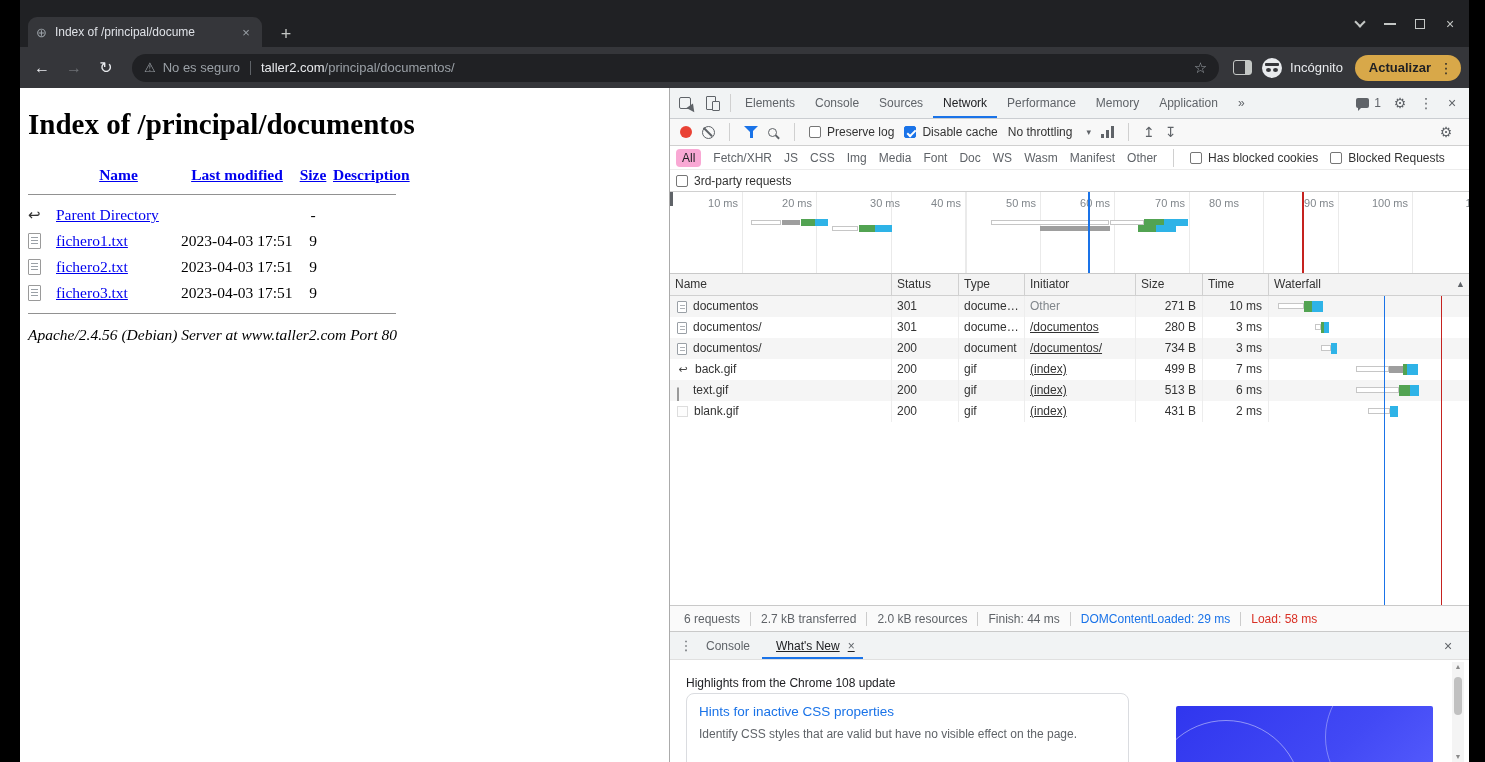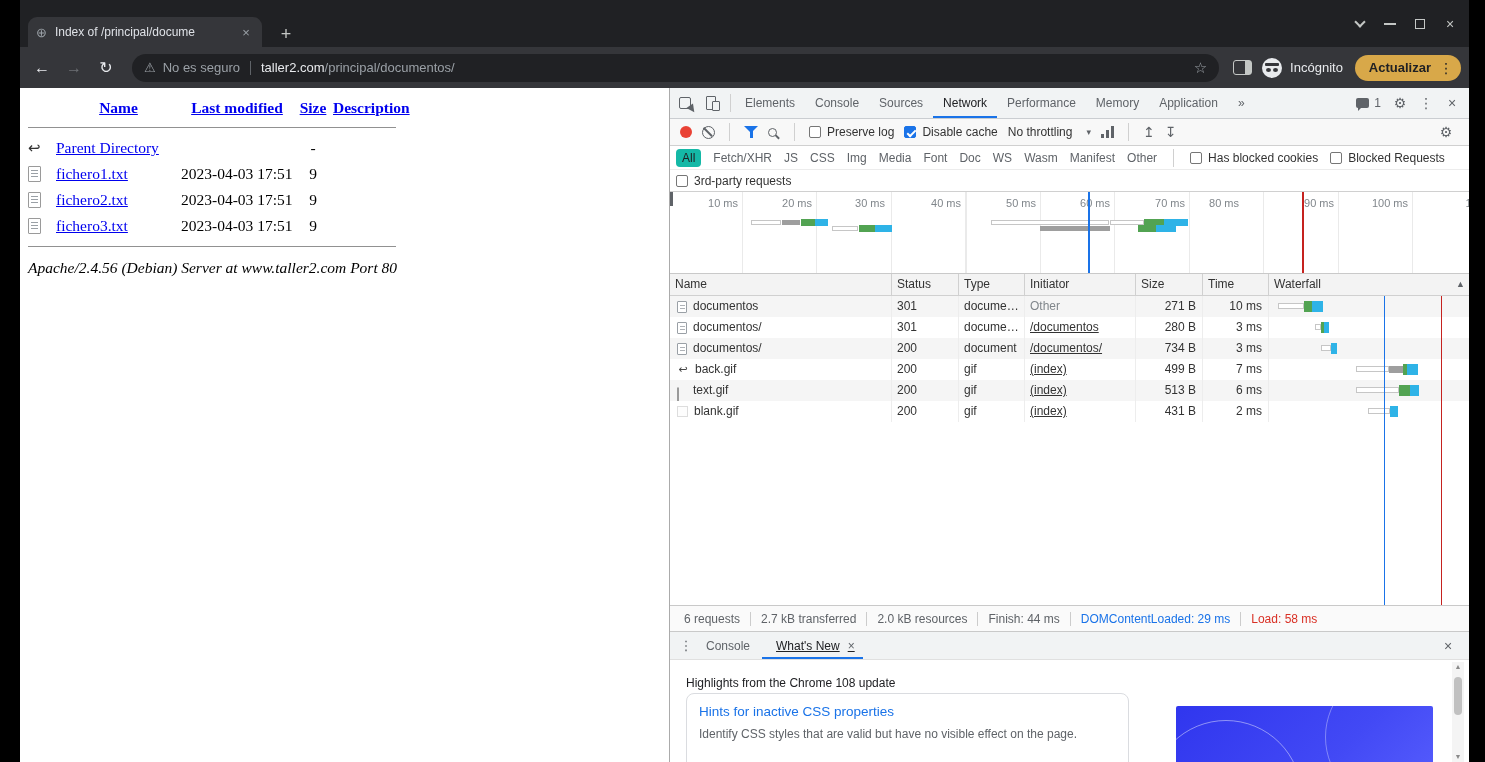--- a/index.html
+++ b/index.html
@@ -111,21 +111,21 @@
   .signal i { width:3px; background:#5f6368; display:block; }
   .har { color:#5f6368; font-size:14px; flex:none; line-height:1; }
 
   .filter-bar { height:26px; flex:none; display:flex; align-items:center; padding:0 4px; border-bottom:1px solid #ececec; gap:12px; }
   .filter-input { width:166px; height:19px; border:1px solid #cfcfcf; border-radius:2px; padding:0 6px; font-size:12px;
                   font-family:"Liberation Sans",sans-serif; color:#333; outline:none; background:#fff; }
   .filter-input::placeholder { color:#80868b; }
 
   .chips-row { height:24px; flex:none; display:flex; align-items:center; padding:0 6px; gap:12px; border-bottom:1px solid #ececec; }
   .chip { color:#5f6368; white-space:nowrap; flex:none; padding:2px 0; }
-  .chip.active { background:#14b8a6; color:#202124; border-radius:4px; padding:2px 6px; }
+  .chip.active { background:#f9a8d4; color:#202124; border-radius:4px; padding:2px 6px; }
 
   .thirdparty-row { height:22px; flex:none; display:flex; align-items:center; padding:0 6px; border-bottom:1px solid #d0d0d0; }
 
   
   .overview { height:82px; flex:none; position:relative; border-bottom:1px solid #c9c9c9; background:#fff; overflow:hidden; }
   .ov-grid { position:absolute; left:72px; right:0; top:0; bottom:0;
              background:repeating-linear-gradient(to right, #eaeaea 0 1px, transparent 1px 74.5px); }
   .ov-notch { position:absolute; left:0; top:0; width:3px; height:14px; background:#5f6368; }
   .ov-tick { position:absolute; top:5px; width:54px; text-align:right; font-size:11px; color:#80868b; }
   .ovb { position:absolute; height:5px; }
@@ -246,20 +246,21 @@
       <span class="incog-label">Incógnito</span>
       <div class="update-btn">
         <span>Actualizar</span>
         <span class="dots">⋮</span>
       </div>
     </div>
 
     <div class="content">
 
       <div class="page">
+        <h1>Index of /principal/documentos</h1>
         <div class="listing">
           <div class="lrow lhead">
             <span class="c-icon"></span>
             <span class="c-name"><a href="#">Name</a></span>
             <span class="c-mod"><a href="#">Last modified</a></span>
             <span class="c-size"><a href="#">Size</a></span>
             <span class="c-desc"><a href="#">Description</a></span>
           </div>
           <hr>
           <div class="lrow">
@@ -394,21 +395,21 @@
             <span class="cb"></span>
             <span>3rd-party requests</span>
           </label>
         </div>
 
         <div class="overview">
           <div class="ov-grid"></div>
           <div class="ov-notch"></div>
           <span class="ov-tick" style="left:14px">10 ms</span>
           <span class="ov-tick" style="left:88px">20 ms</span>
-          <span class="ov-tick" style="left:161px">30 ms</span>
+          <span class="ov-tick" style="left:176px">30 ms</span>
           <span class="ov-tick" style="left:237px">40 ms</span>
           <span class="ov-tick" style="left:312px">50 ms</span>
           <span class="ov-tick" style="left:386px">60 ms</span>
           <span class="ov-tick" style="left:461px">70 ms</span>
           <span class="ov-tick" style="left:515px">80 ms</span>
           <span class="ov-tick" style="left:610px">90 ms</span>
           <span class="ov-tick" style="left:684px">100 ms</span>
           <span class="ov-tick" style="left:759px">110</span>
           <i class="ovb wait" style="left:81px;top:28px;width:30px"></i>
           <i class="ovb grey" style="left:112px;top:28px;width:18px"></i>

